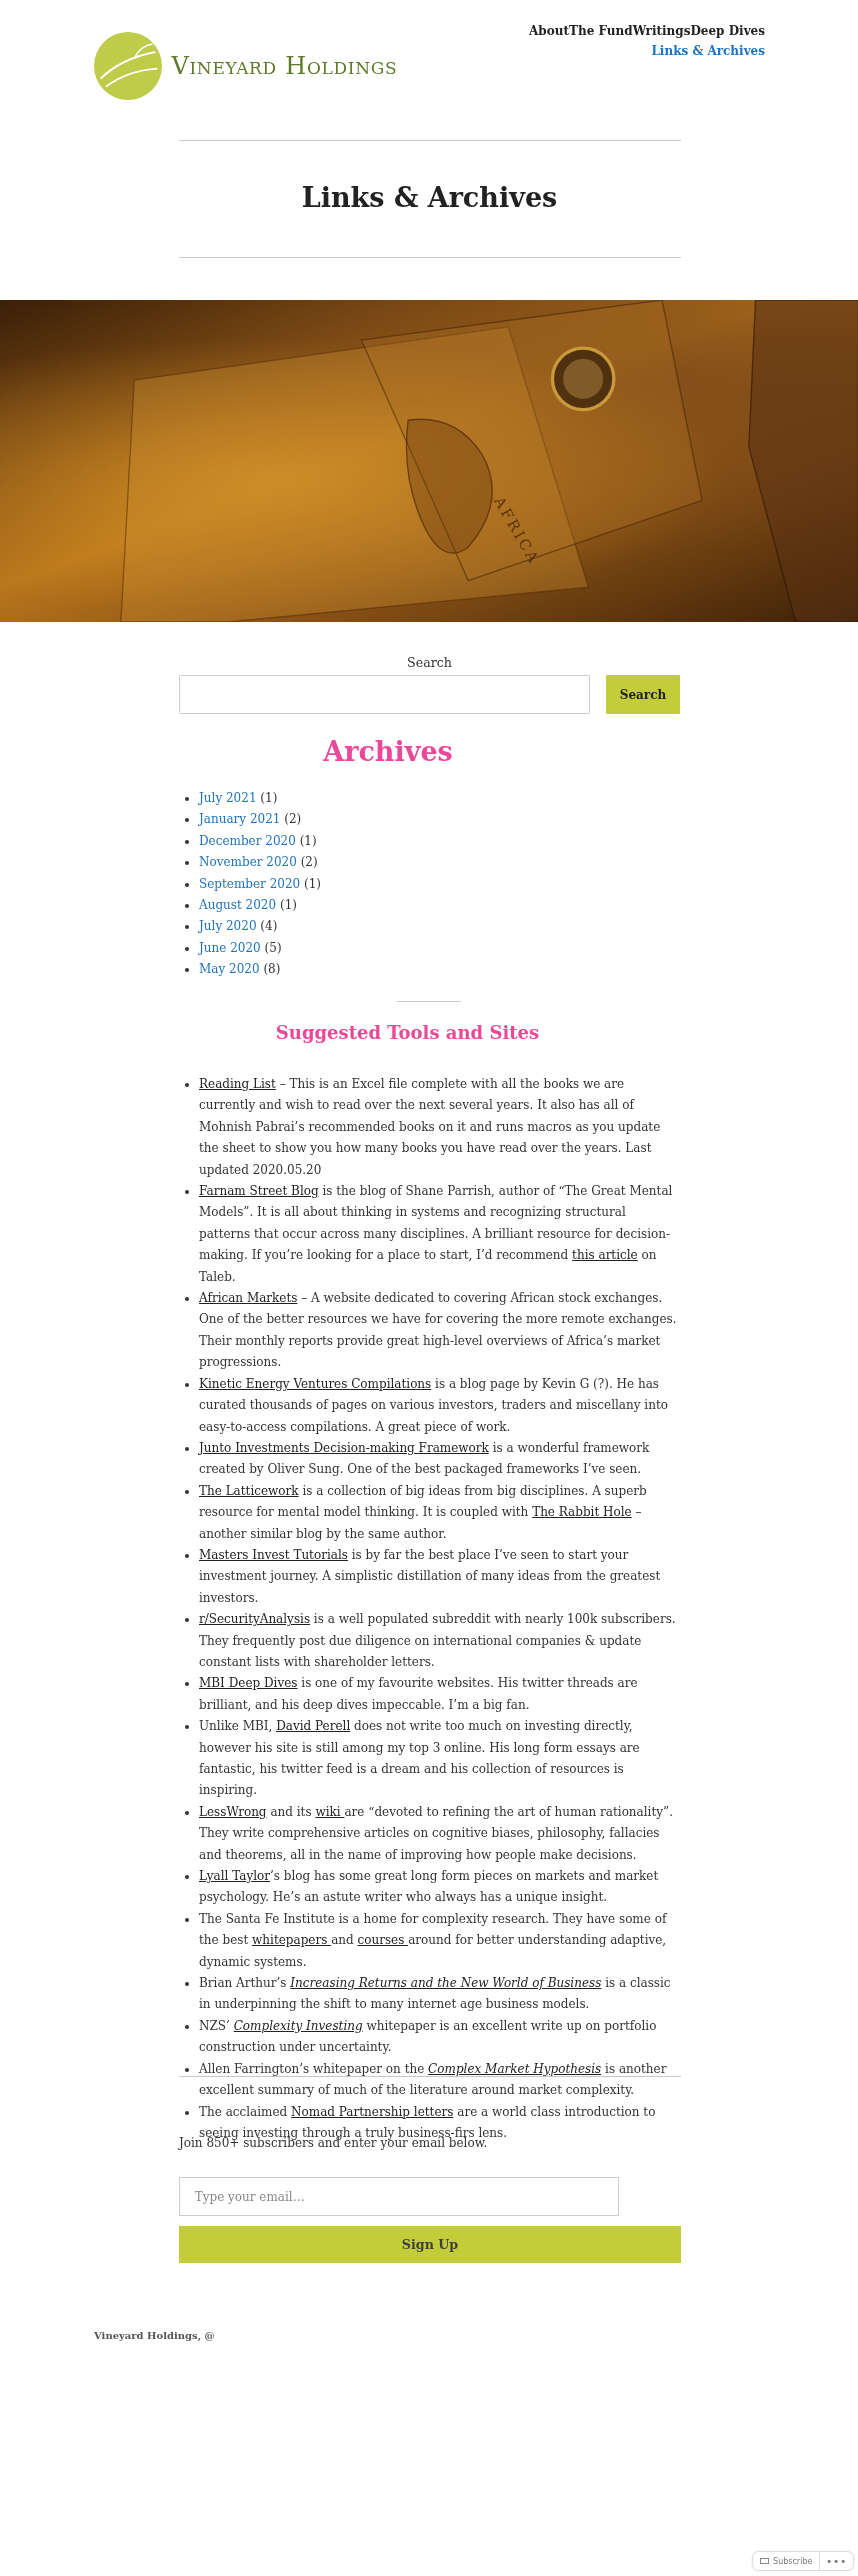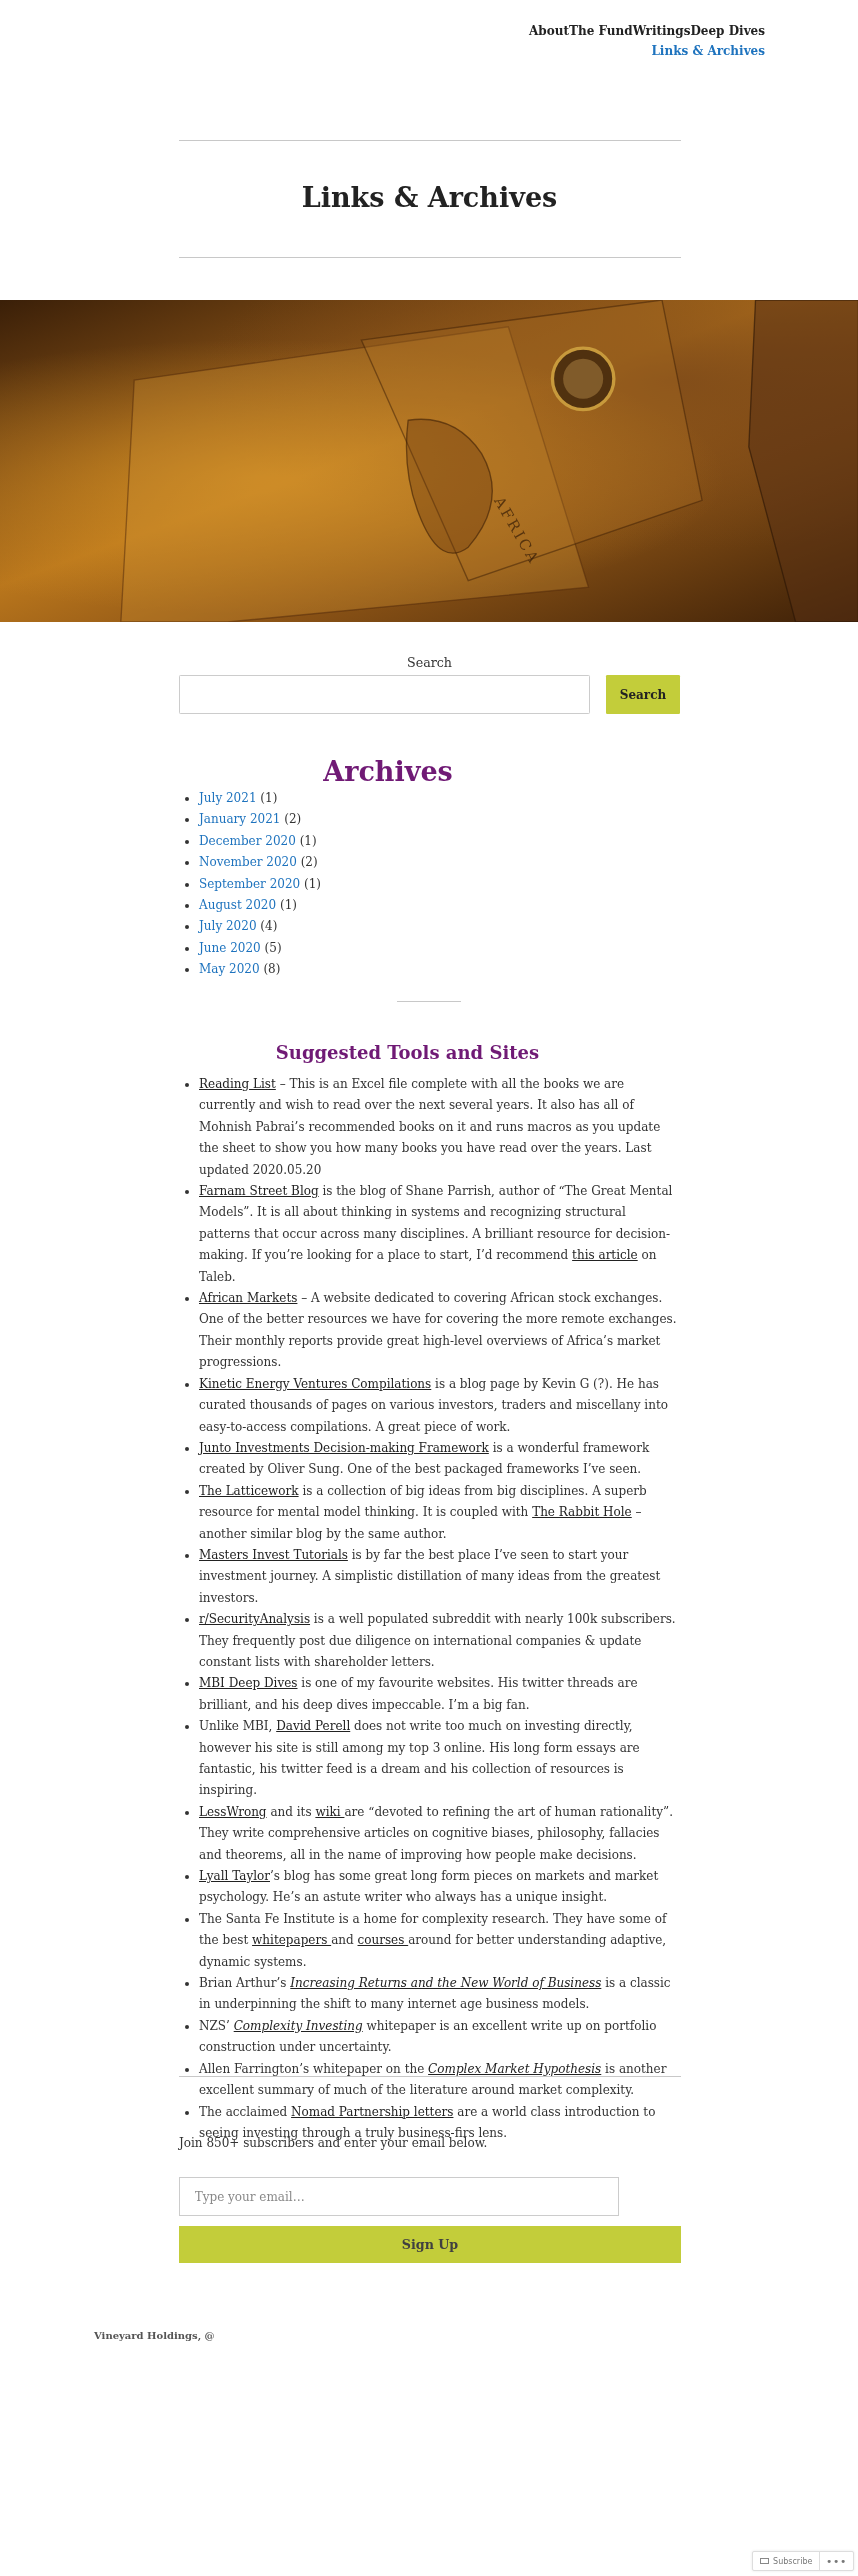--- a/index.html
+++ b/index.html
@@ -77,23 +77,22 @@
   .search-button {
     position: absolute; top: 675px; left: 606px; width: 74px; height: 39px;
     background: #c3cd3a; color: #222; font-weight: bold; font-size: 12px;
     border: none; border-radius: 1.3px; cursor: pointer;
     font-family: "DejaVu Serif", "Liberation Serif", serif;
   }
 
   
   .section-heading {
     position: absolute; left: 0; width: 776px; text-align: center;
-    font-weight: bold; color: #701a75;
-    font-family: "DejaVu Serif", "Liberation Serif", serif;
-    margin-top: 20px;
+    font-weight: bold; color: #ec4899;
+    font-family: "DejaVu Serif", "Liberation Serif", serif;
   }
   .archives-heading { top: 736px; font-size: 27px; }
   .archives-list {
     position: absolute; top: 788px; left: 199px; list-style: disc;
     font-size: 12px; line-height: 21.4px; color: #333;
   }
   .archives-list a { color: #1e73be; text-decoration: none; }
   .short-rule { position: absolute; top: 1001px; left: 397px; width: 64px; height: 1.3px; background: #c8c8c8; }
 
   .tools-heading { top: 1022px; font-size: 18px; padding-left: 39px; }
@@ -121,33 +120,43 @@
     font-family: "DejaVu Serif", "Liberation Serif", serif;
   }
 
   .footer-text {
     position: absolute; top: 2330px; left: 94px; font-size: 10px; font-weight: bold; color: #555;
   }
 
   
   .wp-widget {
     position: absolute; top: 2551px; left: 752px; width: 102px; height: 20px;
-    background: #ffffff; border: 0.7px solid #dddddd; border-radius: 2px;
+    background: #ffffff; border: 0.7px solid #dddddd; border-radius: 7px;
     display: flex; align-items: center; font-family: "DejaVu Sans", sans-serif;
     font-size: 8px; color: #777;
     box-shadow: 0 0 2.7px rgba(0,0,0,0.1);
   }
   .wp-subscribe { display: flex; align-items: center; padding: 0 6.7px; cursor: pointer; border-right: 0.7px solid #ddd; height: 100%; }
   .wp-subscribe-icon { width: 9.4px; height: 6.7px; border: 1px solid #888; margin-right: 4px; position: relative; }
   .wp-more { flex: 1; text-align: center; cursor: pointer; font-size: 10.7px; letter-spacing: 0.7px; color: #777; }
 </style>
 </head>
 <body>
 
 <header class="site-header">
+  <div class="logo">
+    <div class="logo-mark">
+      <svg width="68" height="68" viewBox="0 0 102 102">
+        <path d="M10 70 Q40 40 92 30" stroke="#ffffff" stroke-width="3" fill="none"></path>
+        <path d="M18 82 Q50 58 95 55" stroke="#ffffff" stroke-width="2.5" fill="none"></path>
+        <path d="M60 40 Q70 20 88 18" stroke="#ffffff" stroke-width="2" fill="none"></path>
+      </svg>
+    </div>
+    <span class="logo-text">Vineyard Holdings</span>
+  </div>
   <nav class="nav">
     <div class="nav-row">
       <a class="nav-item">About</a>
       <a class="nav-item">The Fund</a>
       <a class="nav-item">Writings</a>
       <a class="nav-item">Deep Dives</a>
     </div>
     <div class="nav-row">
       <a class="nav-item current">Links &amp; Archives</a>
     </div>

